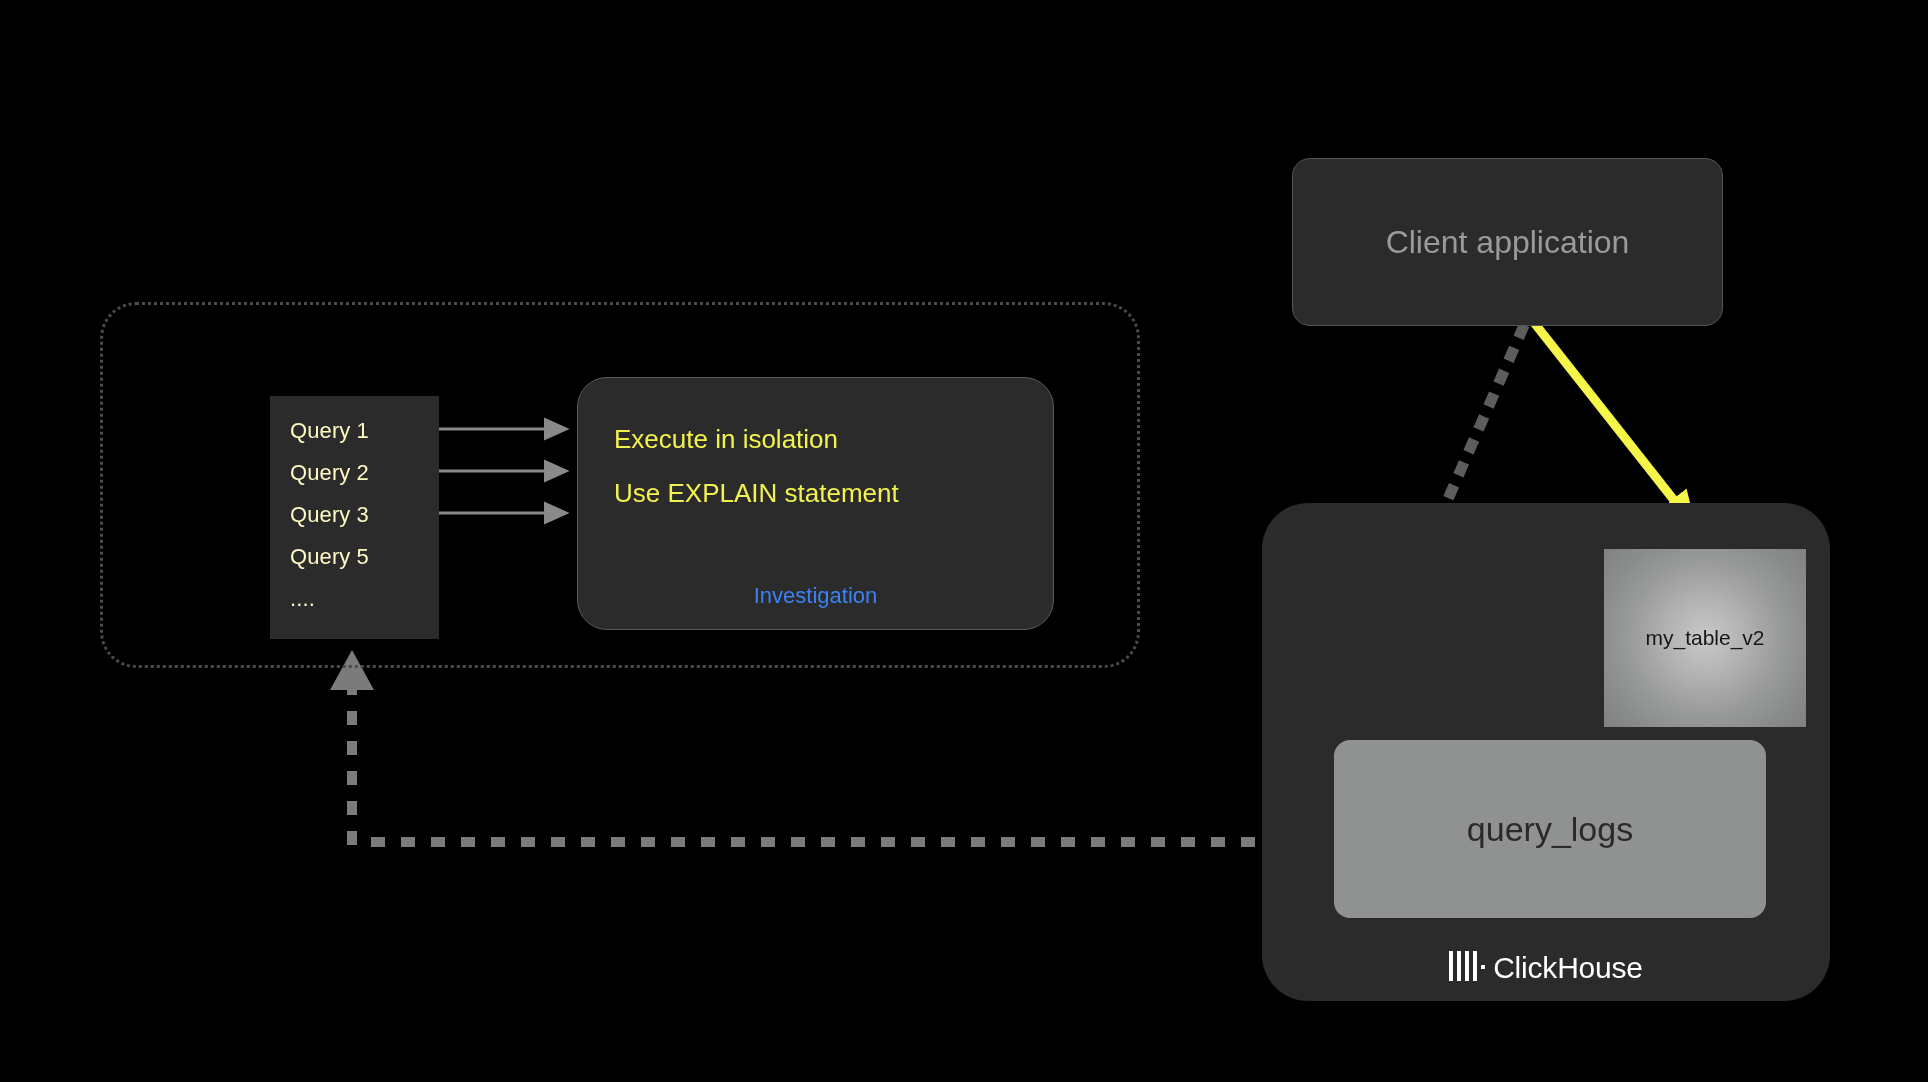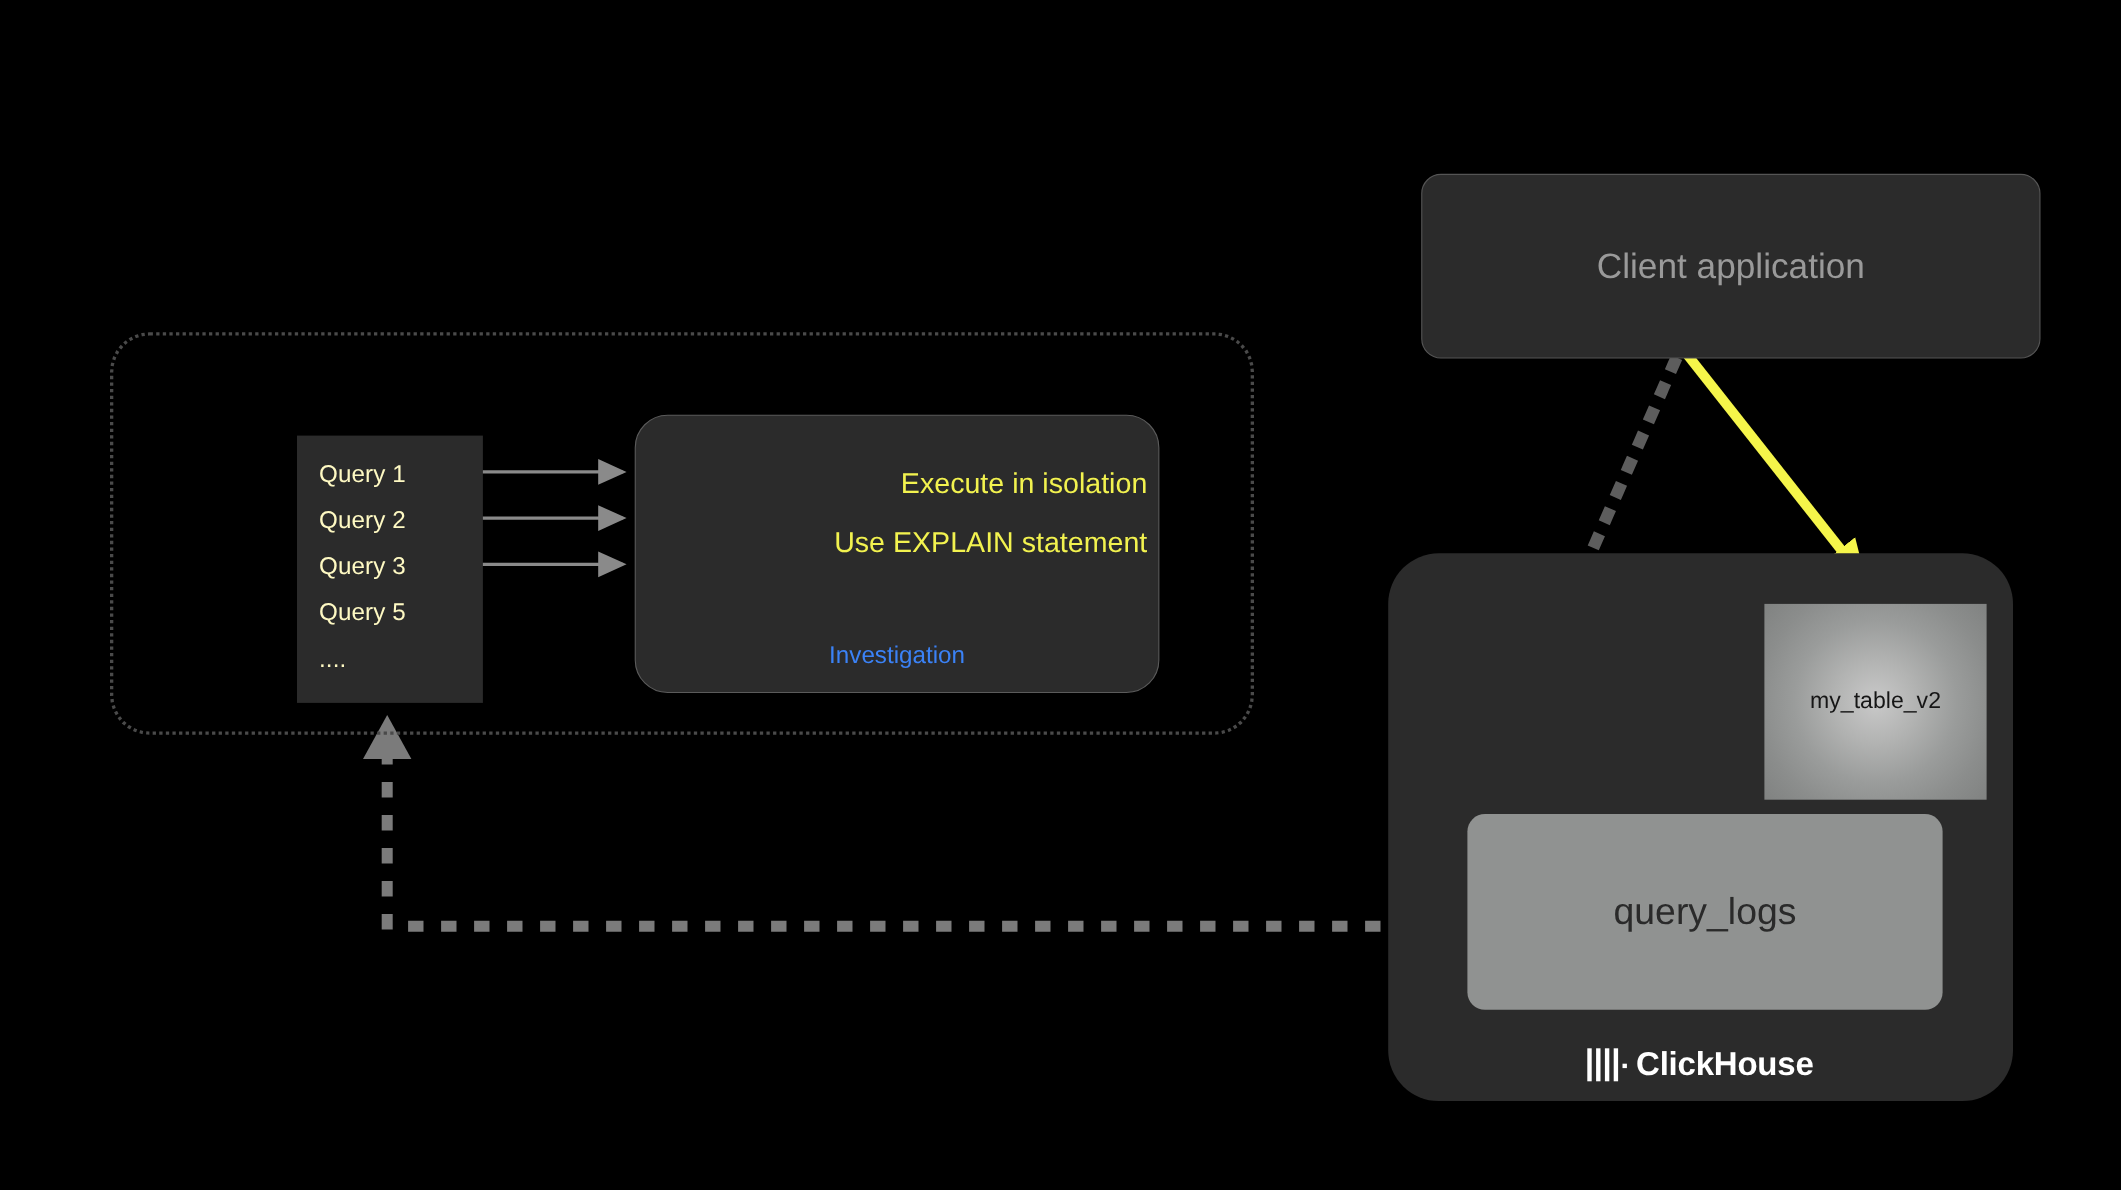--- a/index.html
+++ b/index.html
@@ -70,41 +70,40 @@
     position: absolute;
     left: 36px;
     top: 42px;
     right: 10px;
   }
   .investigation .hl {
     color: #f2f24f;
     font-size: 26px;
     line-height: 38px;
     white-space: nowrap;
-    text-align: right;
   }
   .investigation .hl.gap {
     margin-top: 16px;
   }
   .investigation .caption {
     position: absolute;
     left: 0;
     right: 0;
     bottom: 20px;
     text-align: center;
     color: #3b82f6;
     font-size: 22px;
   }
 
   
   .client-app {
     position: absolute;
     left: 1292px;
     top: 158px;
-    width: 563px;
+    width: 431px;
     height: 168px;
     background: #2b2b2b;
     border: 1px solid #555555;
     border-radius: 18px;
     box-sizing: border-box;
     display: flex;
     align-items: center;
     justify-content: center;
   }
   .client-app .label {
@@ -158,24 +157,23 @@
     font-size: 34px;
   }
 
   
   .ch-logo {
     position: absolute;
     left: 0;
     right: 0;
     bottom: 16px;
     display: flex;
-    align-items: center;
+    align-items: flex-start;
     justify-content: center;
     gap: 8px;
-    font-weight: bold;
   }
   .ch-mark {
     display: inline-flex;
     align-items: flex-end;
     gap: 4px;
     height: 30px;
   }
   .ch-mark i {
     display: block;
     width: 4px;

